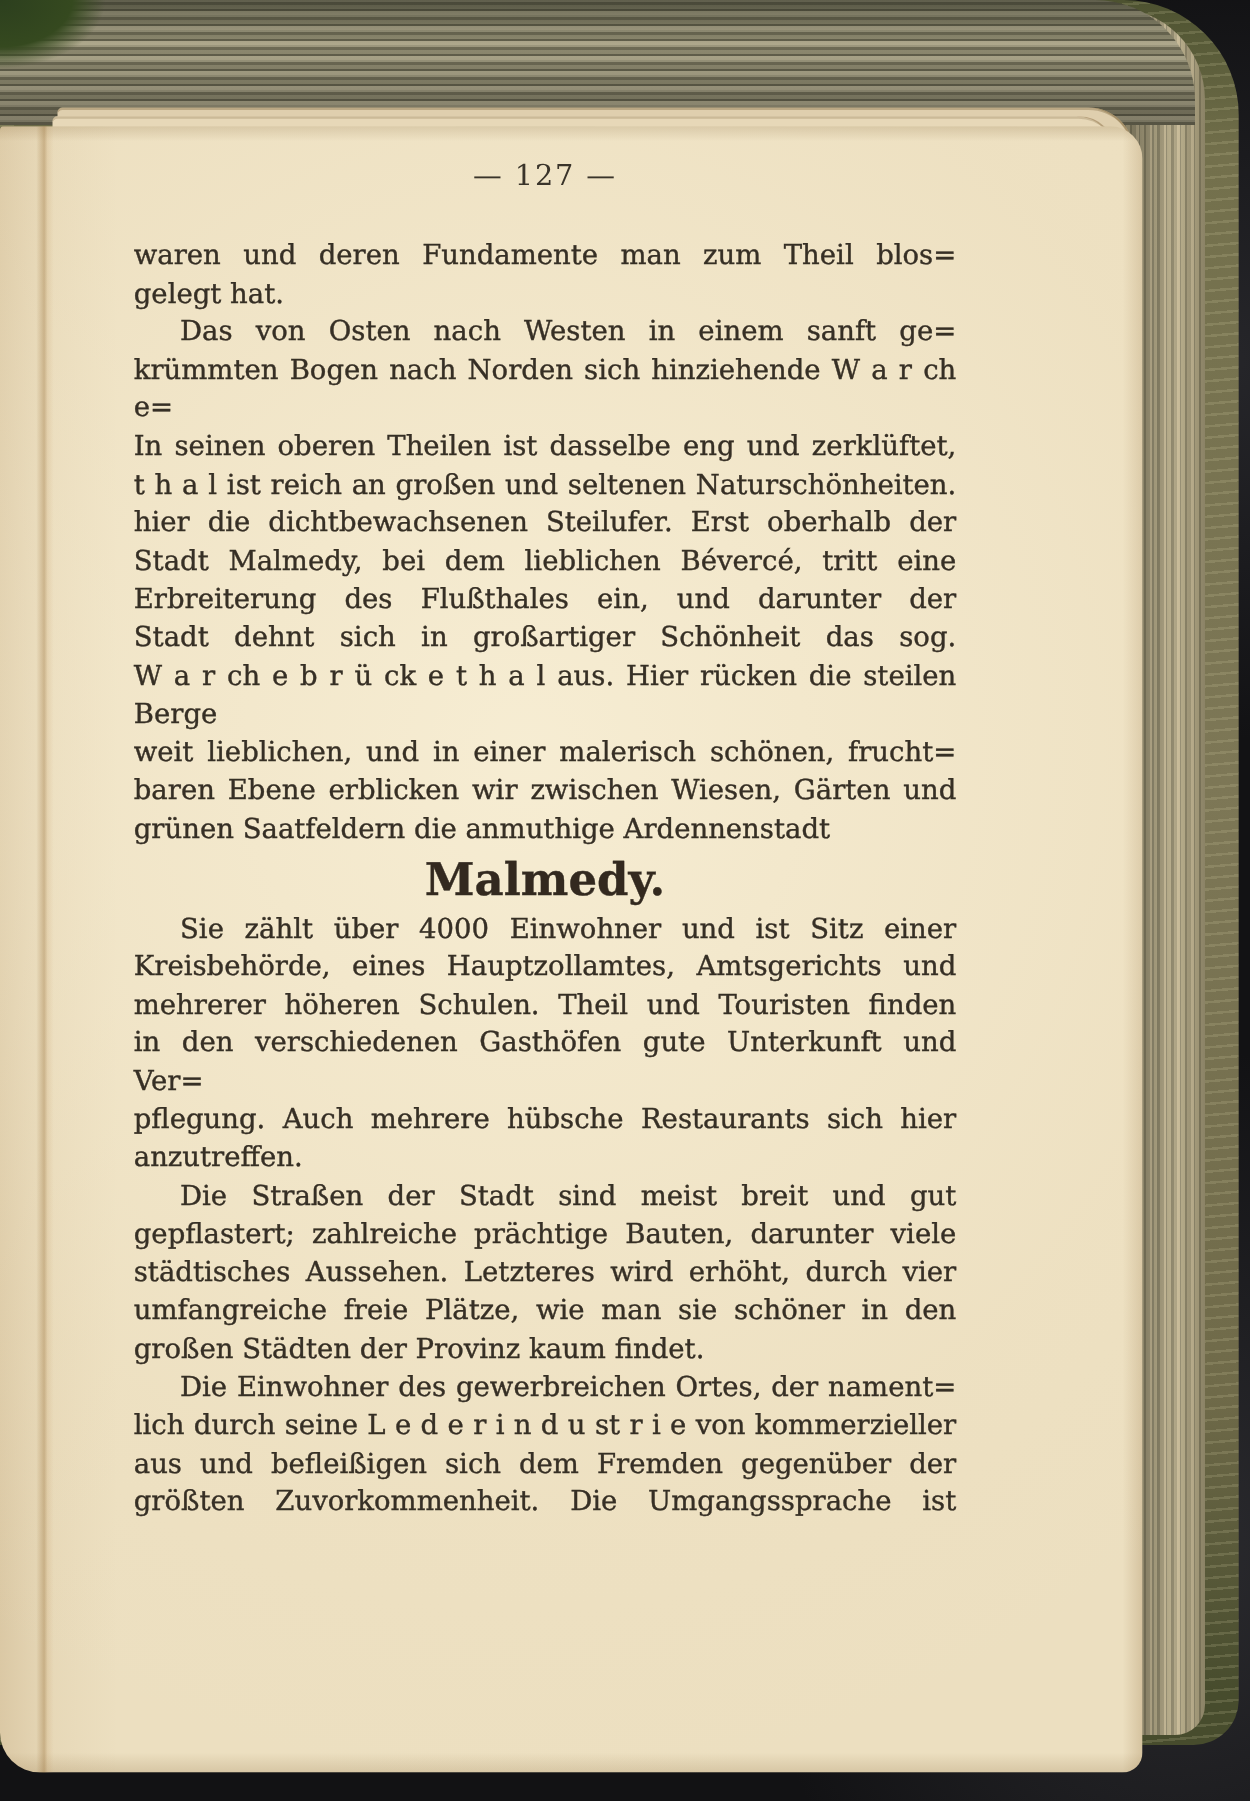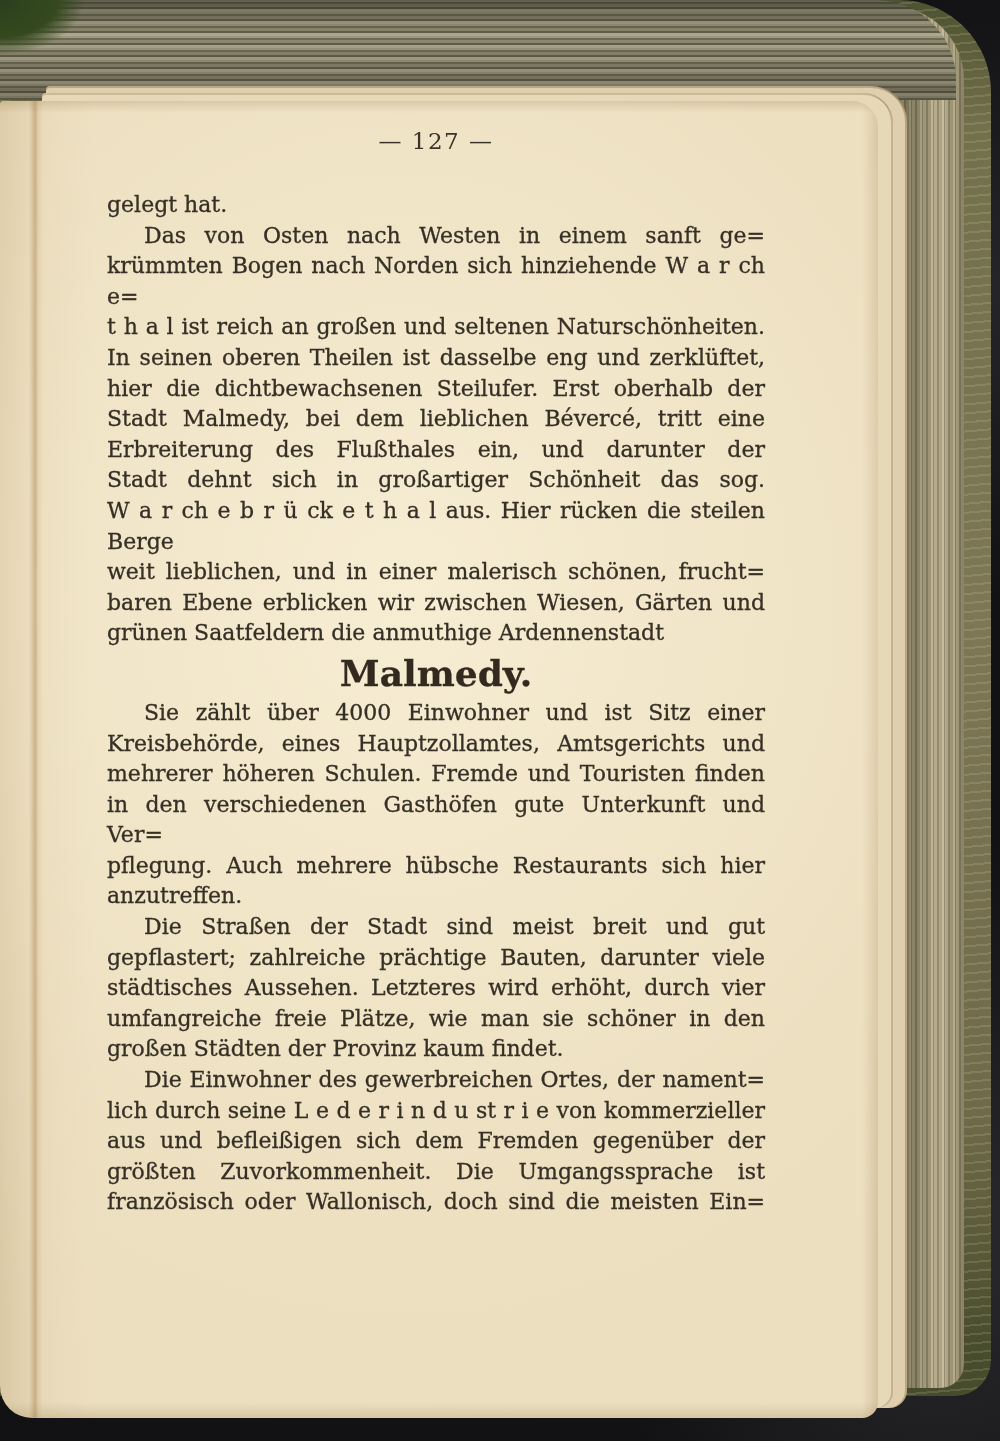--- a/index.html
+++ b/index.html
@@ -62,20 +62,21 @@
   .page {
     position:absolute; left:0; top:101px; width:878px; height:1317px;
     border-radius:3px 26px 16px 32px;
     background-color:#ecdfc0;
     background-image:
       radial-gradient(115% 85% at 46% 38%, rgba(255,248,226,.55) 0%, rgba(244,231,200,.18) 55%, rgba(0,0,0,0) 75%),
       linear-gradient(90deg,  rgba(150,110,55,.20) 0px, rgba(150,110,55,.06) 42px, rgba(0,0,0,0) 95px),
       linear-gradient(270deg, rgba(140,105,55,.24) 0px, rgba(0,0,0,0) 16px),
       linear-gradient(180deg, rgba(130,100,55,.26) 0px, rgba(0,0,0,0) 12px),
       linear-gradient(0deg,   rgba(130,100,55,.20) 0px, rgba(0,0,0,0) 16px);
+    padding-left: 36px;
   }
 
   
   .crease {
     position:absolute; left:29px; top:0; width:14px; height:100%;
     background: linear-gradient(90deg, rgba(0,0,0,0) 0%, rgba(151,111,55,.38) 45%, rgba(195,155,100,.18) 65%, rgba(0,0,0,0) 100%);
   }
 
   .pagenum {
     position:absolute; top:27px; left:107px; width:658px;
@@ -113,57 +114,57 @@
   <div class="cover-corner"></div>
   <div class="under2"></div>
   <div class="under1"></div>
 
   <div class="page">
     <div class="crease"></div>
     <div class="pagenum">— 127 —</div>
     <div class="text">
       <div id="paras-before">
           <div class="para">
+            <div class="line">waren und deren Fundamente man zum Theil blos=</div>
             <div class="line last">gelegt hat.</div>
           </div>
           <div class="para">
             <div class="line ind">Das von Osten nach Westen in einem sanft ge=</div>
             <div class="line">krümmten Bogen nach Norden sich hinziehende W a r ch e=</div>
+            <div class="line">In seinen oberen Theilen ist dasselbe eng und zerklüftet,</div>
             <div class="line">t h a l ist reich an großen und seltenen Naturschönheiten.</div>
-            <div class="line">In seinen oberen Theilen ist dasselbe eng und zerklüftet,</div>
             <div class="line">hier die dichtbewachsenen Steilufer. Erst oberhalb der</div>
             <div class="line">Stadt Malmedy, bei dem lieblichen Bévercé, tritt eine</div>
             <div class="line">Erbreiterung des Flußthales ein, und darunter der</div>
             <div class="line">Stadt dehnt sich in großartiger Schönheit das sog.</div>
             <div class="line">W a r ch e b r ü ck e t h a l aus. Hier rücken die steilen Berge</div>
             <div class="line">weit lieblichen, und in einer malerisch schönen, frucht=</div>
             <div class="line">baren Ebene erblicken wir zwischen Wiesen, Gärten und</div>
             <div class="line last">grünen Saatfeldern die anmuthige Ardennenstadt</div>
           </div>
         </div>
       <h2 class="heading">Malmedy.</h2>
       <div id="paras-after">
           <div class="para">
             <div class="line ind">Sie zählt über 4000 Einwohner und ist Sitz einer</div>
             <div class="line">Kreisbehörde, eines Hauptzollamtes, Amtsgerichts und</div>
-            <div class="line">mehrerer höheren Schulen. Fremde und Touristen finden</div>
+            <div class="line">mehrerer höheren Schulen. Theil und Touristen finden</div>
             <div class="line">in den verschiedenen Gasthöfen gute Unterkunft und Ver=</div>
             <div class="line">pflegung. Auch mehrere hübsche Restaurants sich hier</div>
             <div class="line last">anzutreffen.</div>
           </div>
           <div class="para">
             <div class="line ind">Die Straßen der Stadt sind meist breit und gut</div>
             <div class="line">gepflastert; zahlreiche prächtige Bauten, darunter viele</div>
             <div class="line">städtisches Aussehen. Letzteres wird erhöht, durch vier</div>
             <div class="line">umfangreiche freie Plätze, wie man sie schöner in den</div>
             <div class="line last">großen Städten der Provinz kaum findet.</div>
           </div>
           <div class="para">
             <div class="line ind">Die Einwohner des gewerbreichen Ortes, der nament=</div>
             <div class="line">lich durch seine L e d e r i n d u st r i e von kommerzieller</div>
             <div class="line">aus und befleißigen sich dem Fremden gegenüber der</div>
             <div class="line">größten Zuvorkommenheit. Die Umgangssprache ist</div>
-            <div class="line">französisch oder Wallonisch, doch sind die meisten Ein=</div>
           </div>
         </div>
     </div>
   </div>
 </div>
 
 </body></html>

